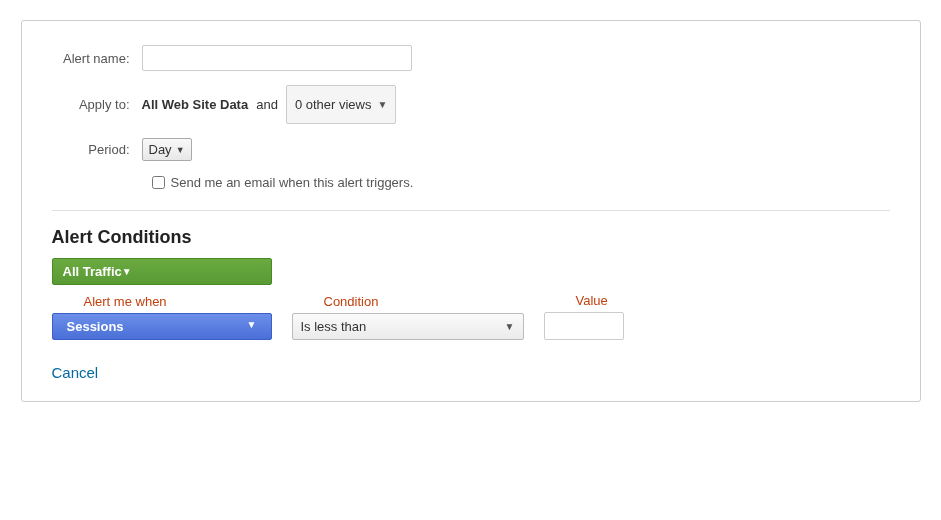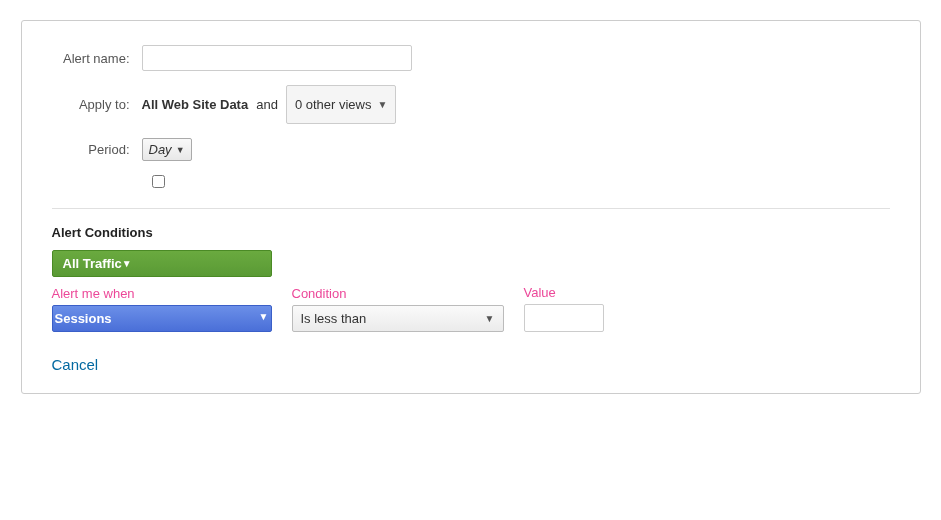--- a/index.html
+++ b/index.html
@@ -70,21 +70,20 @@
     .period-dropdown {
       display: flex;
       align-items: center;
       border: 1px solid #aaa;
       border-radius: 2px;
       background: linear-gradient(to bottom, #f9f9f9, #e8e8e8);
       padding: 3px 6px;
       cursor: pointer;
       font-size: 13px;
       gap: 4px;
-      font-style: italic;
     }
     .period-dropdown .arrow {
       font-size: 9px;
       color: #444;
     }
     .checkbox-row {
       display: flex;
       align-items: center;
       margin-left: 100px;
       margin-bottom: 20px;
@@ -94,21 +93,21 @@
     }
     .checkbox-row input[type="checkbox"] {
       margin: 0;
     }
     .divider {
       border: none;
       border-top: 1px solid #e0e0e0;
       margin: 10px 0 12px 0;
     }
     .section-title {
-      font-size: 13px;
+      font-size: 18px;
       font-weight: bold;
       color: #222;
       margin-bottom: 10px;
     }
     .conditions-section {
       margin-top: 16px;
     }
     .applies-to-label {
       font-size: 13px;
       color: #333;
@@ -138,49 +137,50 @@
       gap: 20px;
       margin-top: 4px;
     }
     .alert-me-when-col {
       display: flex;
       flex-direction: column;
       gap: 4px;
     }
     .col-label {
       font-size: 13px;
-      color: #ec4899;
+      color: #c2410c;
+      margin-left: 32px;
     }
     .blue-dropdown {
       display: flex;
       align-items: flex-start;
       background: linear-gradient(to bottom, #6b8fe8, #4a6fd8);
       border: 1px solid #3a5fc8;
       border-radius: 2px;
       color: #fff;
       font-size: 13px;
       font-weight: bold;
-      padding: 5px 2px;
+      padding: 5px 14px;
       cursor: pointer;
       width: 220px;
       justify-content: space-between;
     }
     .blue-dropdown .arrow {
       font-size: 10px;
     }
     .condition-dropdown {
       display: flex;
       align-items: center;
       border: 1px solid #bbb;
       border-radius: 2px;
       background: linear-gradient(to bottom, #fafafa, #ebebeb);
       padding: 5px 8px;
       cursor: pointer;
       font-size: 13px;
-      width: 212px;
+      width: 232px;
       justify-content: space-between;
     }
     .condition-dropdown .arrow {
       font-size: 10px;
       color: #555;
     }
     .value-input {
       width: 80px;
       height: 28px;
       border: 1px solid #ccc;
@@ -236,20 +236,21 @@
   <div class="form-row">
     <span class="form-label">Period:</span>
     <div class="period-dropdown">
       <span>Day</span>
       <span class="arrow">▼</span>
     </div>
   </div>
 
   <div class="checkbox-row">
     <input type="checkbox" style="">
+    <span>Send me an email when this alert triggers.</span>
   </div>
 
   <hr class="divider">
 
   <div class="conditions-section">
     <div class="section-title">Alert Conditions</div>
 
 
     <div class="green-dropdown">
       <span>All Traffic</span>

